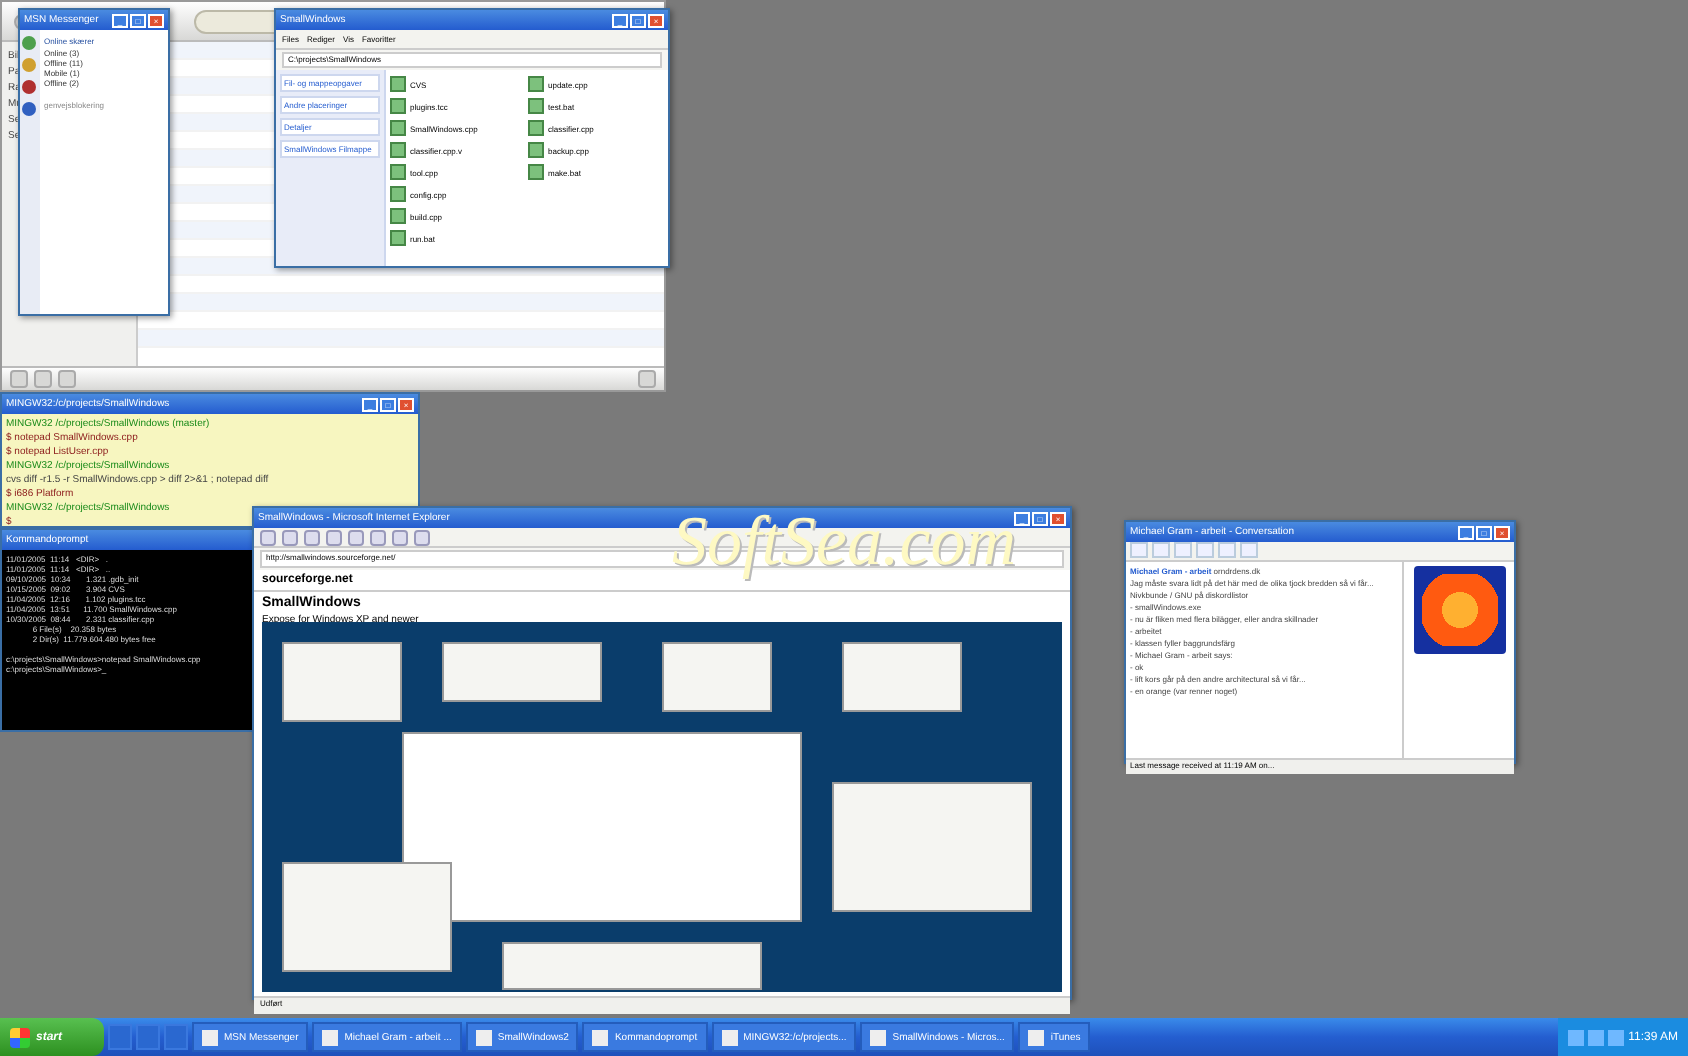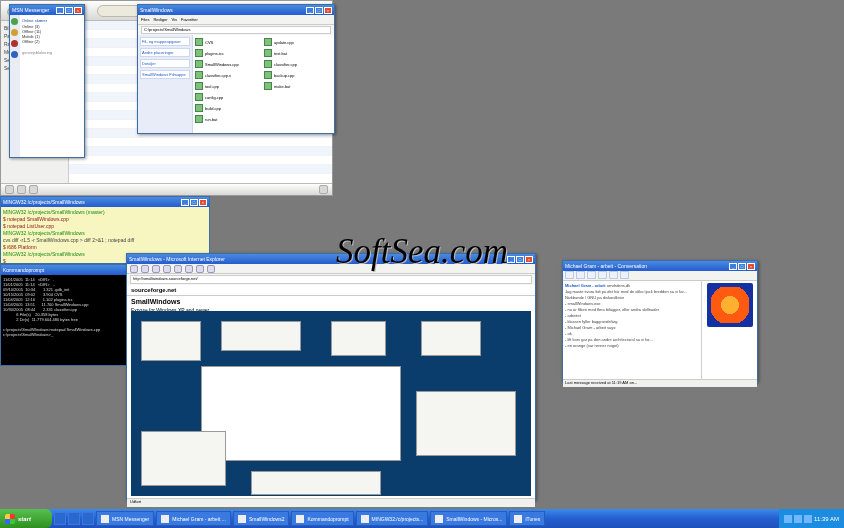--- a/index.html
+++ b/index.html
@@ -65,21 +65,21 @@
   #mail .body{display:flex;height:calc(100% - 22px);}
   #mail .mlist{flex:1;background:#fff;padding:2px;font-size:4px;color:#444;border-right:1px solid #ccc;overflow:hidden;line-height:6px;}
   #mail .preview{width:55px;background:#fff;display:flex;align-items:flex-start;justify-content:center;padding:2px;}
   #mail .preview .flower{width:46px;height:44px;background:#1530a0;border-radius:2px;position:relative;overflow:hidden;}
   #mail .preview .flower::before{content:"";position:absolute;inset:4px;background:radial-gradient(circle at 50% 50%,#ffb030 0 9px,#ff5a10 9px 20px,transparent 20px);}
   #mail .stat{height:8px;background:#f0f0ed;border-top:1px solid #ccc;font-size:4px;padding:0 2px;}
   
   #cmd{left:651px;top:396px;width:180px;height:102px;background:#000;border:1px solid #3a6ea5;color:#ddd;font-family:Consolas,monospace;}
   #cmd .body{padding:2px;font-size:4px;line-height:5px;white-space:pre-wrap;}
   
-  #watermark{position:absolute;left:50%;top:232px;transform:translateX(-50%);font-family:"Times New Roman",serif;font-style:italic;font-size:35px;color:#000000;text-shadow:1px 1px 0 #bbb;pointer-events:none;z-index:100;}
+  #watermark{position:absolute;left:50%;top:251px;transform:translateX(-50%);font-family:"Times New Roman",serif;font-style:italic;font-size:35px;color:#fef9c3;text-shadow:1px 1px 0 #bbb;pointer-events:none;z-index:100;}
   
   #taskbar{position:absolute;left:0;bottom:0;right:0;height:19px;background:linear-gradient(#3a8bea,#245ed0 50%,#1e50ba);display:flex;align-items:center;font-size:6px;color:#fff;}
   #start{height:19px;width:52px;background:linear-gradient(#58c050,#2d9020);display:flex;align-items:center;gap:3px;padding:0 5px;font-weight:bold;font-style:italic;border-radius:0 6px 6px 0;}
   #start .logo{width:10px;height:10px;background:conic-gradient(#f33 0 90deg,#3c3 90deg 180deg,#36f 180deg 270deg,#fc3 270deg 360deg);border-radius:2px;}
   .ql{width:12px;height:13px;background:#2a68d0;border:1px solid #3a78de;margin-left:2px;}
   .task{height:15px;background:#3a7ae0;border:1px solid #245dbc;margin-left:2px;padding:0 4px;display:flex;align-items:center;gap:3px;font-size:5px;max-width:92px;overflow:hidden;white-space:nowrap;}
   .task .ti{width:8px;height:8px;background:#eee;}
   #tray{margin-left:auto;height:19px;background:#1b8ce0;display:flex;align-items:center;padding:0 5px;gap:2px;font-size:6px;}
   #tray .ic{width:8px;height:8px;background:#6fb8ff;}
 </style>

